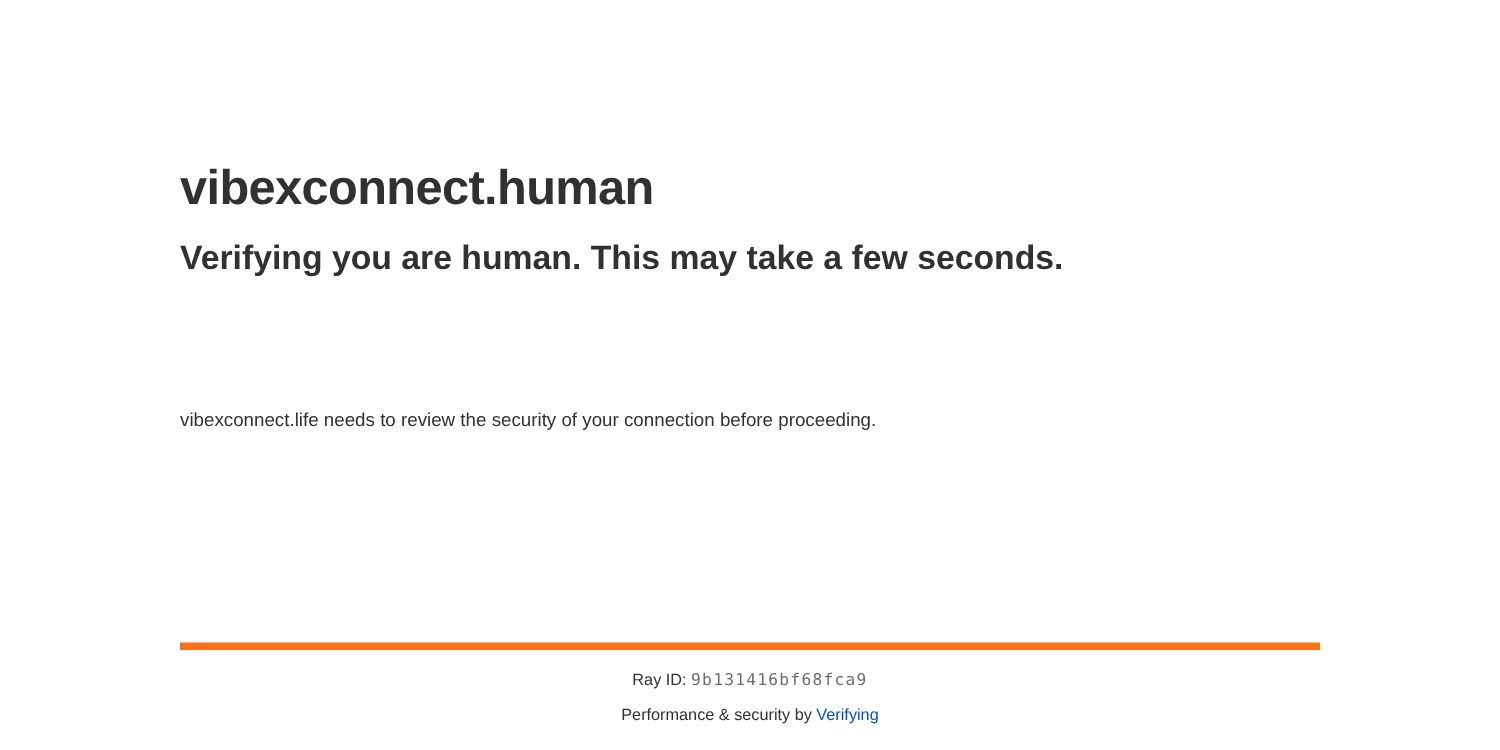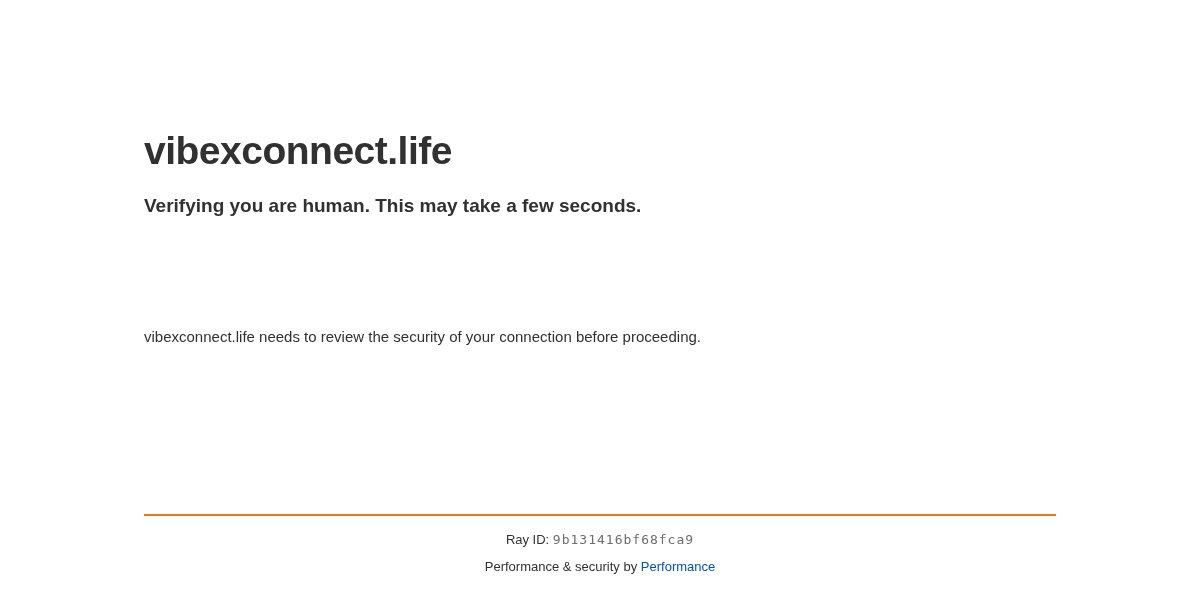--- a/index.html
+++ b/index.html
@@ -27,36 +27,36 @@
   h1.page-title {
     margin: 0;
     font-size: 39px;
     line-height: 60px;
     font-weight: 700;
     letter-spacing: -0.5px;
     color: #313131;
   }
   h2.verifying-message {
     margin: 8px 0 16px 0;
-    font-size: 19px;
+    font-size: 27px;
     line-height: 34px;
     font-weight: 700;
     color: #313131;
   }
   p.review-message {
     margin: 96px 0 0 0;
     width: 820px;
     font-size: 15px;
     line-height: 36px;
     font-weight: 400;
     color: #313131;
   }
   footer.page-footer {
     margin-top: 159px;
-    border-top: 2px solid #f97316;
+    border-top: 6px solid #f97316;
     padding-top: 14px;
     text-align: center;
   }
   .ray-id-line {
     font-size: 13px;
     line-height: 20px;
     color: #313131;
   }
   .ray-id-line .ray-id-value {
     font-family: "DejaVu Sans Mono", "Liberation Mono", monospace;
@@ -74,31 +74,31 @@
     color: #0051c3;
     text-decoration: none;
   }
 </style>
 </head>
 <body>
 
 <div class="main-wrapper">
   <div class="main-content">
 
-    <h1 class="page-title">vibexconnect.life</h1>
+    <h1 class="page-title">vibexconnect.human</h1>
 
     <h2 class="verifying-message">Verifying you are human. This may take a few seconds.</h2>
 
     <p class="review-message">vibexconnect.life needs to review the security of your connection before proceeding.</p>
 
     <footer class="page-footer">
       <div class="ray-id-line">
         <span class="ray-id-label">Ray ID:</span>
         <span class="ray-id-value">9b131416bf68fca9</span>
       </div>
       <div class="perf-sec-line">
         <span>Performance &amp; security by</span>
-        <a href="#">Performance</a>
+        <a href="#">Verifying</a>
       </div>
     </footer>
 
   </div>
 </div>
 
 </body></html>

